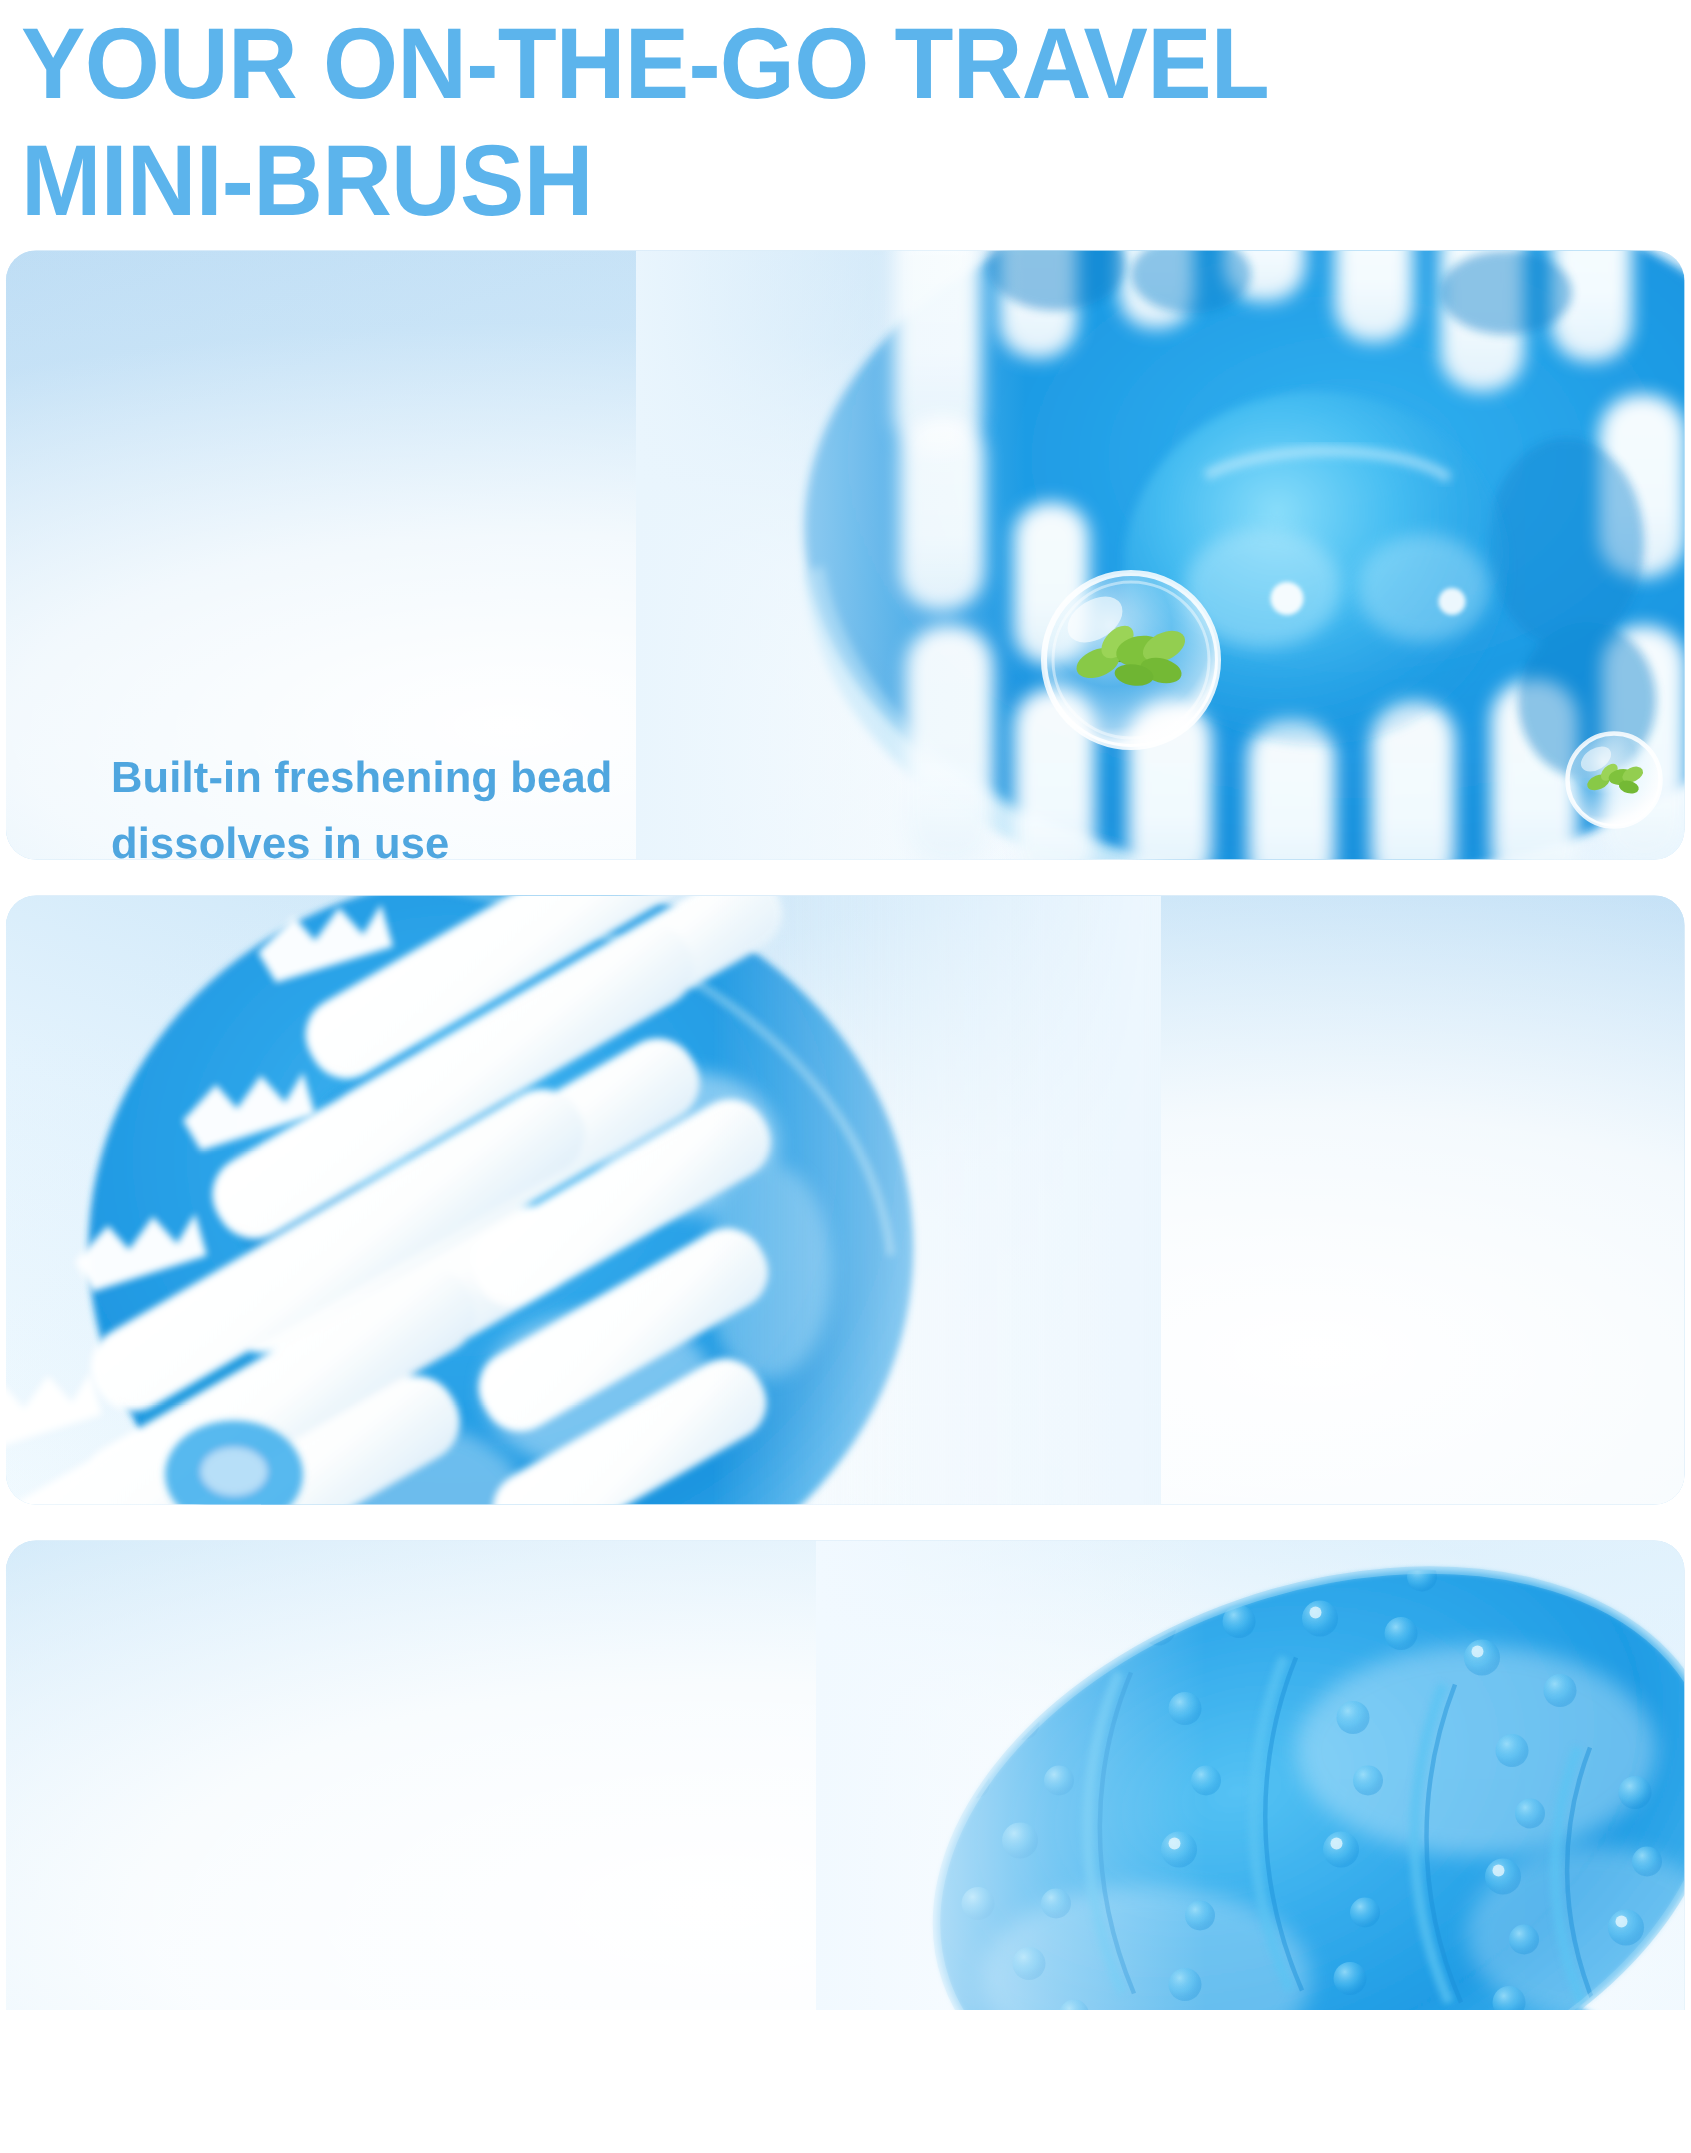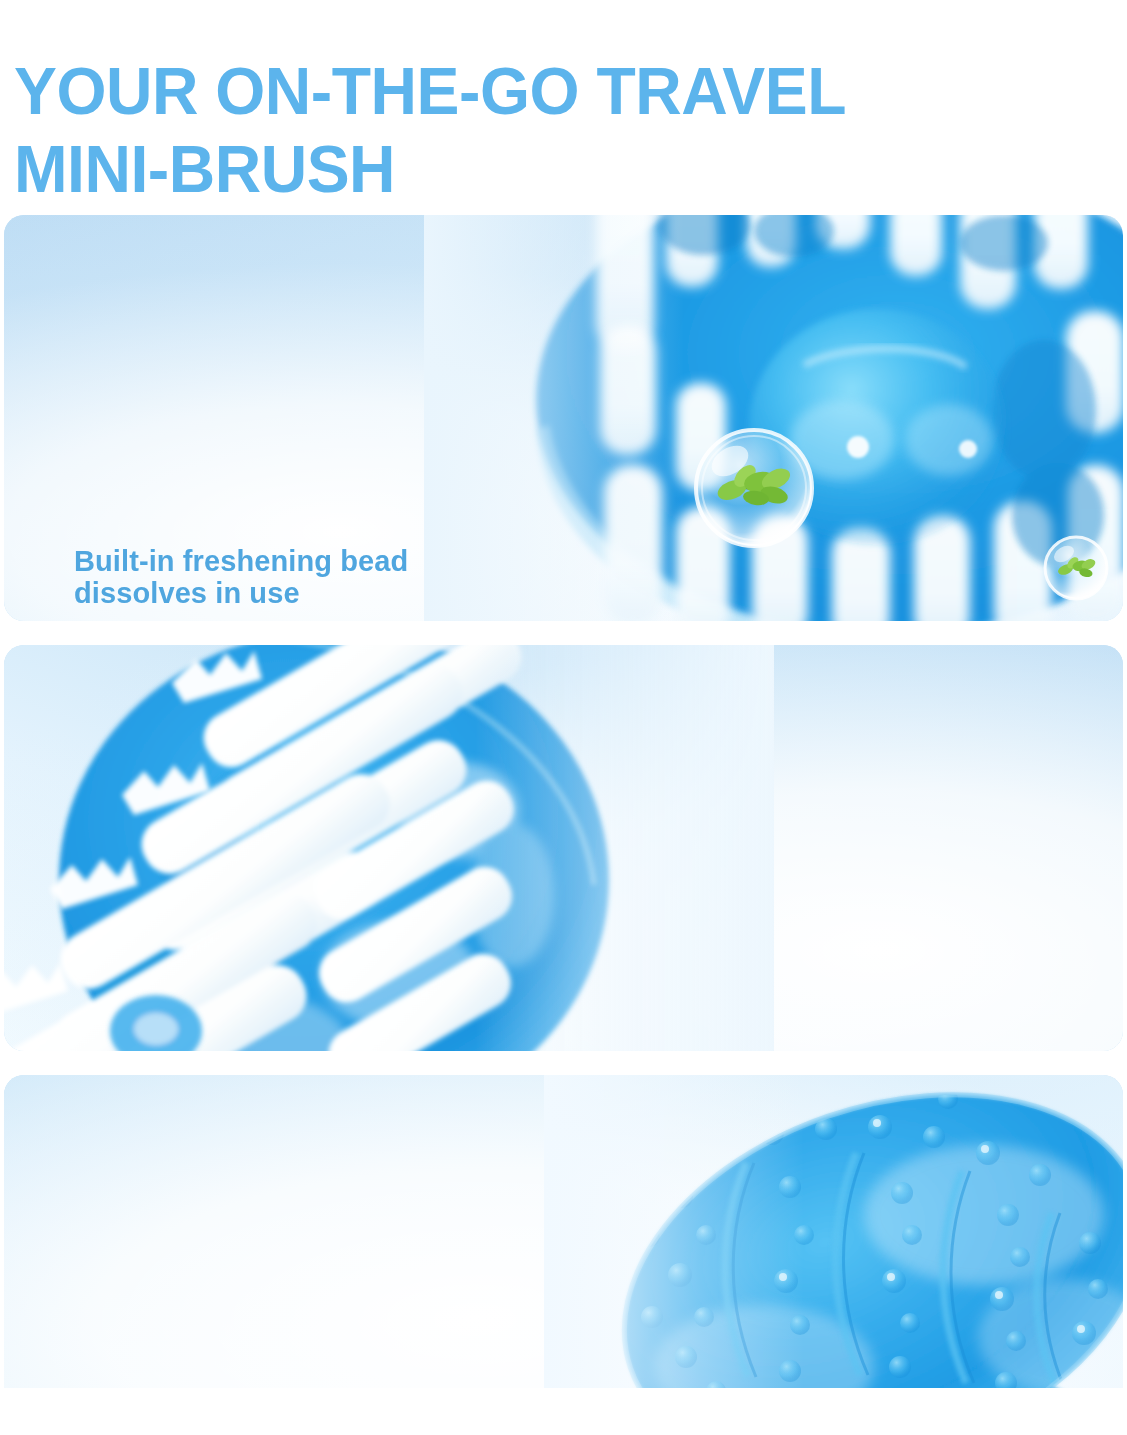--- a/index.html
+++ b/index.html
@@ -4,21 +4,21 @@
 <title>Travel Mini-Brush Feature Panel</title>
 <style>
   html,body{margin:0;padding:0;}
   body{
     width:1127px;height:1435px;
     background:#ffffff;
     font-family:"Liberation Sans", sans-serif;
     overflow:hidden;
     position:relative;
   }
-  .page{position:relative;width:1127px;height:1340px;overflow:hidden;background:#fff;margin-top:48px;}
+  .page{position:relative;width:1127px;height:1340px;overflow:hidden;background:#fff;}
 
   
   .headline{
     position:absolute;left:14px;top:0px;width:1100px;
     color:#5CB4EC;
     font-size:67px;
     line-height:78px;
     font-weight:bold;
     letter-spacing:-0.5px;
     font-family:"Liberation Sans", sans-serif;
@@ -55,21 +55,21 @@
     background:
       radial-gradient(120% 130% at 42% 60%, #ffffff 0%, rgba(255,255,255,0.82) 28%, rgba(226,242,253,0.34) 58%, rgba(196,227,246,0) 82%),
       linear-gradient(165deg,#cde7f8 0%,#ddf0fc 35%,#eef8ff 70%,#f7fcff 100%);
   }
 
   
   .feature-text{
     position:absolute;
     color:#4FA6DF;
     font-size:29px;
-    line-height:32px;
+    line-height:44px;
     font-weight:bold;
     letter-spacing:0.1px;
     white-space:pre-line;
     z-index:40;
   }
   #text-1{left:70px;top:330px;width:470px;}
 
   
   .art1{position:absolute;left:0;top:0;width:1119px;height:406px;z-index:10;}
 

